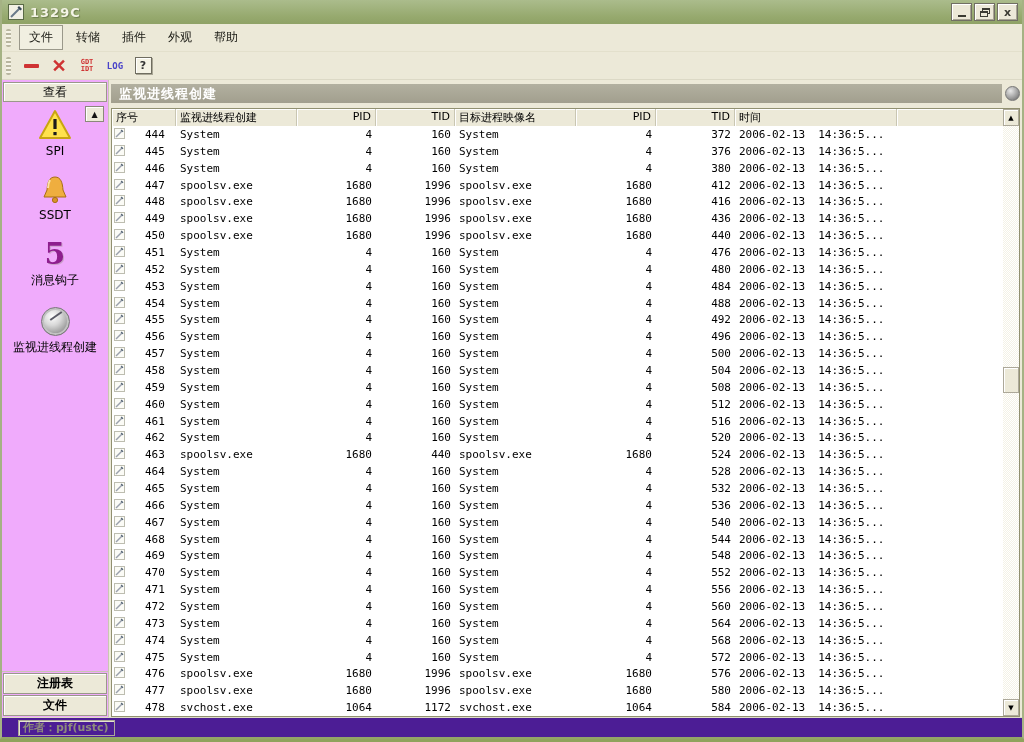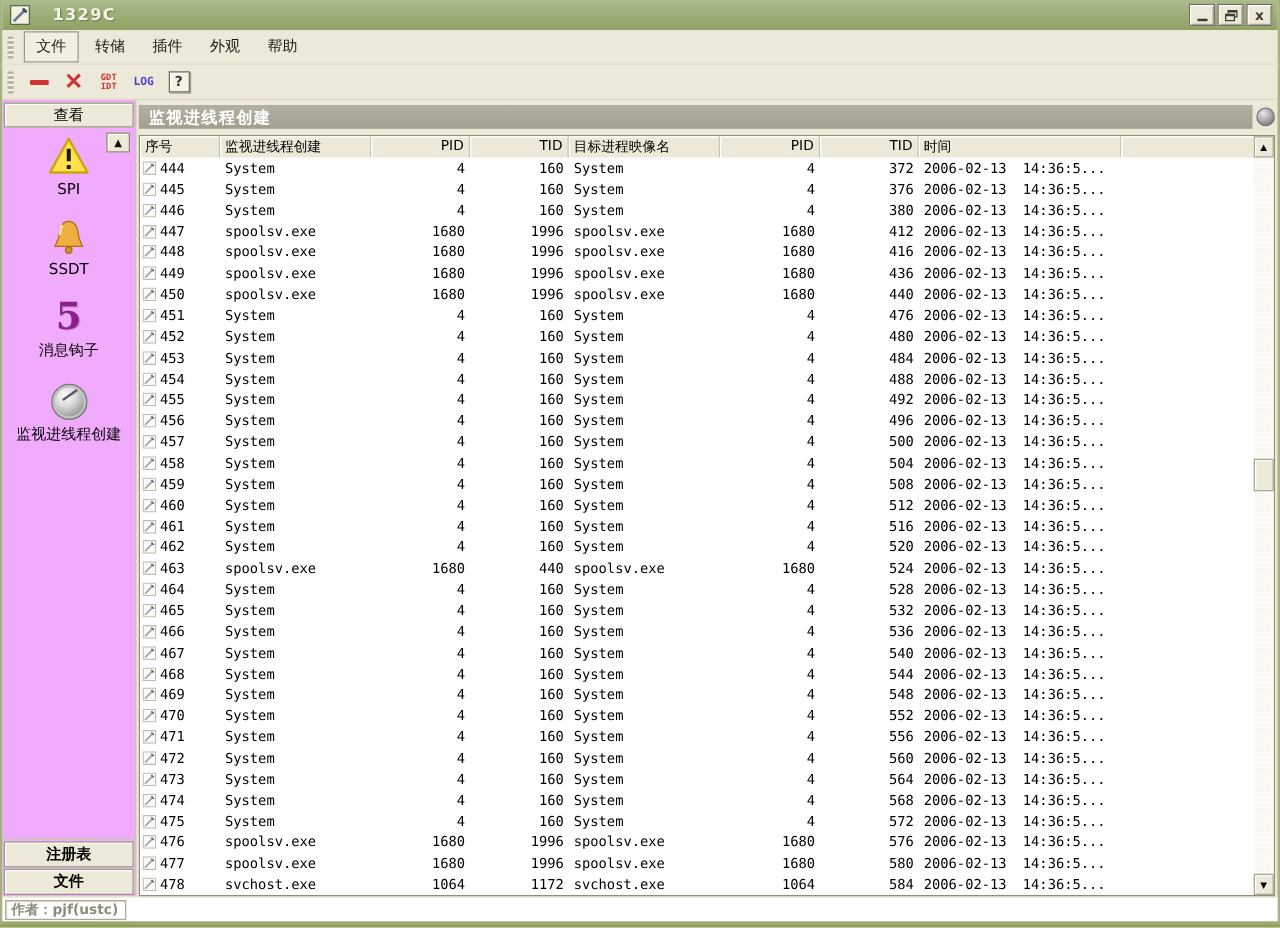--- a/index.html
+++ b/index.html
@@ -2,21 +2,21 @@
 <html><head>
 <meta charset="utf-8">
 <style>
   * { margin:0; padding:0; box-sizing:border-box; }
   html,body { width:1024px; height:742px; overflow:hidden; }
   body { font-family:"DejaVu Sans","Liberation Sans",sans-serif; font-size:12px; background:#8FA35C; }
   .screen { width:1024px; height:742px; background:linear-gradient(#E9EFC9,#8FA35C 3px); }
   .window { width:1024px; height:739px; background:#ECE9D8; border-left:2px solid #A5B284; border-right:2px solid #A5B284; border-bottom:2px solid #93A468; display:flex; flex-direction:column; }
 
   
-  .titlebar { height:24px; background:linear-gradient(#ABBC8C,#96A96E 70%,#8FA266); display:flex; align-items:center; padding:8px 4px; flex-shrink:0;gap:12px; }
+  .titlebar { height:24px; background:linear-gradient(#ABBC8C,#96A96E 70%,#8FA266); display:flex; align-items:center; padding:8px 4px; flex-shrink:0; }
   .app-icon { width:16px; height:16px; margin:0 6px 0 2px; }
   .title-text { color:#F4F4E6; font-weight:bold; font-size:13px; text-shadow:1px 1px 1px #6d7d4d; letter-spacing:1px; }
   .win-btns { margin-left:auto; display:flex; gap:2px; }
   .win-btn { width:21px; height:18px; background:#ECE9D8; border:1px solid #716F64; box-shadow:inset 1px 1px 0 #FFFFFF, inset -1px -1px 0 #A8A595; display:flex; align-items:center; justify-content:center; font-size:11px; font-weight:bold; color:#3b3b33; cursor:default; }
   .min-glyph { width:8px; height:2px; background:#3b3b33; margin-top:8px; }
   .restore-glyph { position:relative; width:10px; height:9px; }
   .restore-glyph .r1 { position:absolute; top:0; left:2px; width:8px; height:6px; border:1px solid #3b3b33; border-top-width:2px; background:#ECE9D8; }
   .restore-glyph .r2 { position:absolute; top:3px; left:0; width:8px; height:6px; border:1px solid #3b3b33; border-top-width:2px; background:#ECE9D8; }
 
   
@@ -56,33 +56,33 @@
   
   .table-wrap { flex:1; position:relative; border:1px solid #919070; background:#FFFFFF; min-height:0; }
   .thead { position:absolute; top:0; left:0; right:16px; height:33px; display:grid; grid-template-columns:64px 121px 79px 79px 121px 80px 79px 162px 1fr; background:#ECE9D8; }
   .th { border-right:1px solid #C9C6B2; box-shadow:inset 1px 1px 0 #FFFFFF, inset 0 -1px 0 #ACA899; font-size:11px; padding:1px 4px 0 4px; white-space:nowrap; overflow:hidden; cursor:default; }
   .th.num { text-align:right; }
   .th.filler { border-right:none; }
   .tbody { position:absolute; top:17px; bottom:0; left:0; right:16px; overflow:hidden; background:#fff; }
   .trow { display:grid; grid-template-columns:64px 121px 79px 79px 121px 80px 79px 162px 1fr; height:16.86px; align-items:center; font-family:"DejaVu Sans Mono","Liberation Mono",monospace; font-size:11px; color:#000; white-space:nowrap; cursor:default; }
   .td { overflow:hidden; padding:0 4px; }
   .td.num { text-align:right; }
-  .td.seq { display:flex; align-items:center; gap:3px; padding-left:2px; }
+  .td.seq { display:flex; gap:20px; padding-left:2px; }
   .row-icon { flex-shrink:0; }
   .td.time span.tm { margin-left:13px; }
 
   
   .vscroll { position:absolute; top:0; bottom:0; right:0; width:16px; background:repeating-conic-gradient(#F4F2E6 0% 25%, #FFFFFF 0% 50%) 0 0 / 2px 2px; }
   .sb-btn { position:absolute; left:0; width:16px; height:17px; background:#ECE9D8; border:1px solid #ACA899; box-shadow:inset 1px 1px 0 #fff; display:flex; align-items:center; justify-content:center; font-size:7px; color:#000; cursor:default; }
   .sb-up { top:0; }
   .sb-down { bottom:0; }
   .sb-thumb { position:absolute; left:0; top:258px; width:16px; height:26px; background:#ECE9D8; border:1px solid #ACA899; box-shadow:inset 1px 1px 0 #fff; cursor:default; }
 
   
-  .statusbar { height:20px; background:#ffffff; display:flex; align-items:center; padding:2px 2px; flex-shrink:0; border-top:1px solid #DEDBC8; }
+  .statusbar { height:20px; background:#4c1d95; display:flex; align-items:center; padding:2px 16px; flex-shrink:0; border-top:1px solid #DEDBC8; }
   .status-box { width:97px; height:16px; border:1px solid #ACA899; box-shadow:inset 1px 1px 0 #e6e3d2; color:#8E8C7C; font-size:11px; font-weight:bold; display:flex; align-items:center; padding-left:4px; white-space:nowrap; overflow:hidden; }
 </style>
 </head>
 <body>
 
 <div class="screen">
   <div class="window">
 
     <div class="titlebar">
       <svg class="app-icon" viewBox="0 0 16 16">

